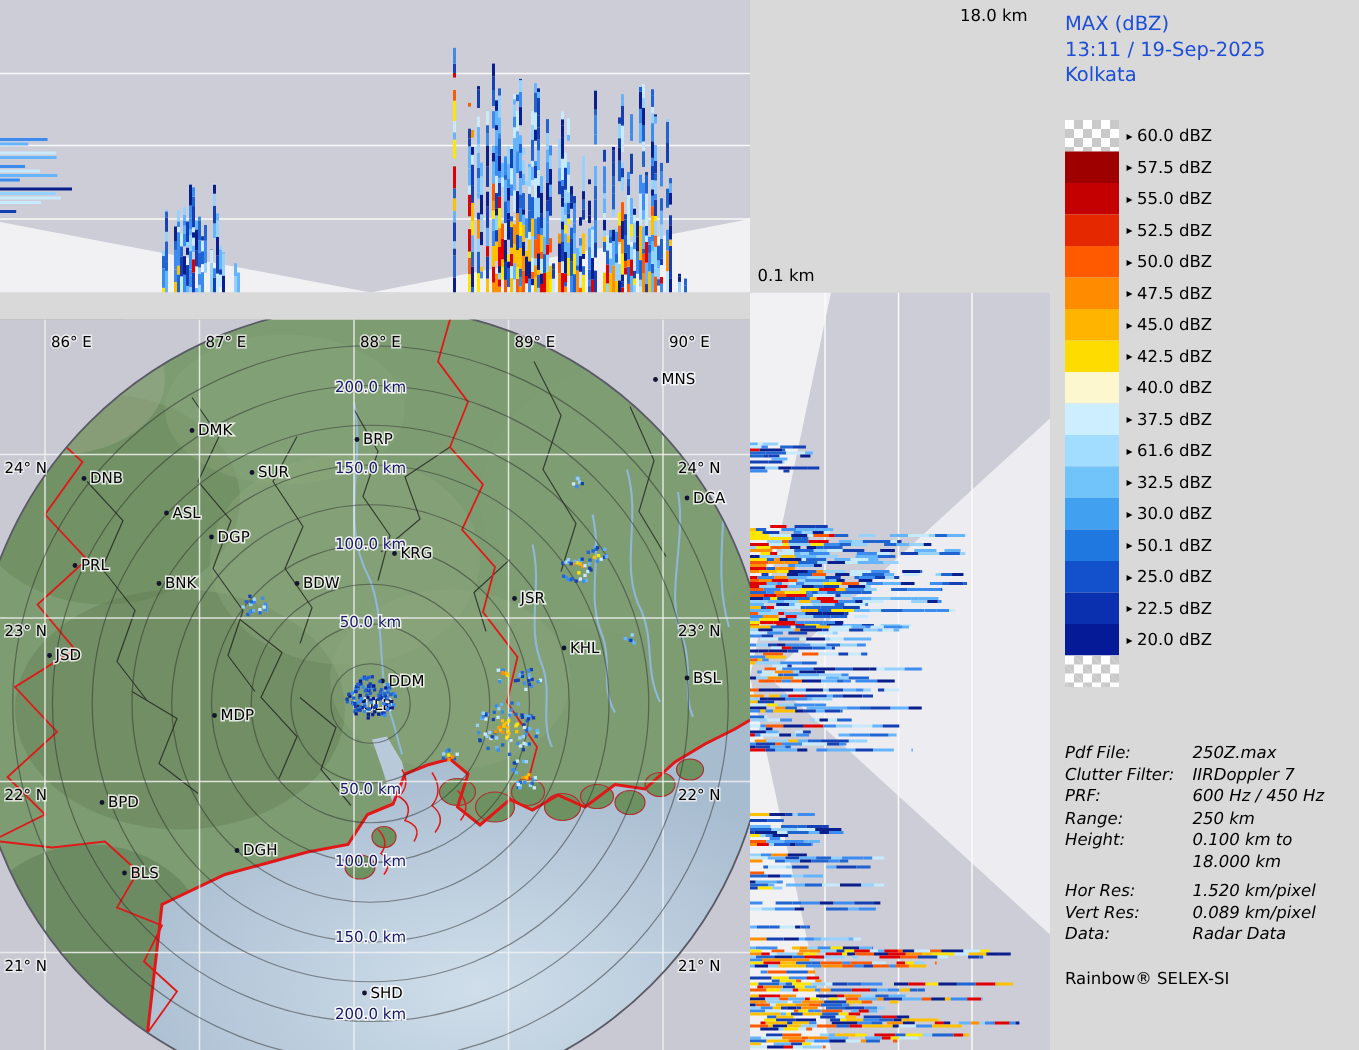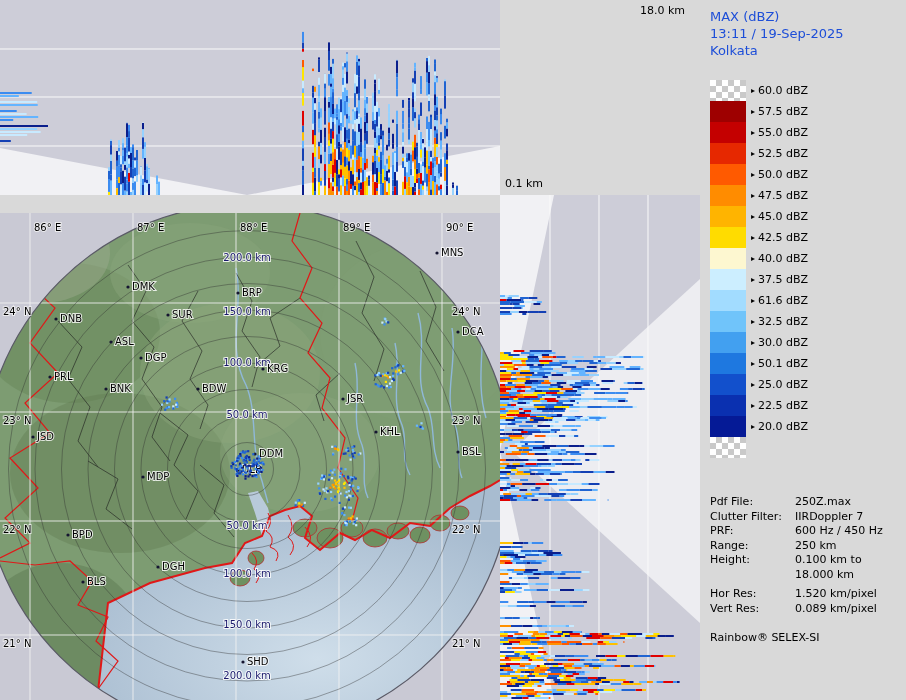--- a/index.html
+++ b/index.html
@@ -16,21 +16,21 @@
   .lg-title{width:186px;font-size:13px;line-height:17px;color:#1d4ed8;white-space:nowrap;}
   #legend-entries{margin-top:21px;width:190px;}
   .legend-row{display:flex;align-items:center;height:21px;}
   .swatch{width:36px;height:21px;flex:0 0 36px;}
   .checker{background-color:#fff;
     background-image:linear-gradient(45deg,#c9c9c9 25%,transparent 25%,transparent 75%,#c9c9c9 75%,#c9c9c9),
                      linear-gradient(45deg,#c9c9c9 25%,transparent 25%,transparent 75%,#c9c9c9 75%,#c9c9c9);
     background-position:0 0,6px 6px;background-size:12px 12px;}
   .legend-label{font-size:11px;color:#000;margin-left:5px;white-space:nowrap;display:flex;align-items:center;gap:3px;}
   .arrow{font-size:8px;line-height:1;}
-  #legend-info{margin-top:37px;font-size:11px;line-height:14.5px;color:#000;width:192px;}
+  #legend-info{margin-top:37px;font-size:11px;line-height:14.5px;color:#000;width:192px;font-style:italic;}
   .info-row{display:grid;grid-template-columns:85px 1fr;}
   .spacer{height:5px;}
   .lg-brand{font-size:11px;margin-top:15px;color:#000;white-space:nowrap;}
   svg{display:block;}
   .geo{font-family:"DejaVu Sans",sans-serif;font-size:10px;fill:#000;
        paint-order:stroke;stroke:rgba(245,245,245,0.75);stroke-width:2px;}
   .city{font-family:"DejaVu Sans",sans-serif;font-size:10px;fill:#000;
         paint-order:stroke;stroke:rgba(255,255,255,0.8);stroke-width:2px;}
   .ringlab{font-family:"DejaVu Sans",sans-serif;font-size:10px;fill:#18186a;
         paint-order:stroke;stroke:rgba(255,255,255,0.85);stroke-width:2px;}
@@ -2480,17 +2480,21 @@
         </div>
         <div class="spacer"></div>
         <div class="info-row">
           <span>Hor Res:</span>
           <span>1.520 km/pixel</span>
         </div>
         <div class="info-row">
           <span>Vert Res:</span>
           <span>0.089 km/pixel</span>
         </div>
+        <div class="info-row">
+          <span>Data:</span>
+          <span>Radar Data</span>
+        </div>
       </div>
     <div class="lg-brand">Rainbow® SELEX-SI</div>
   </div>
 
 </div>
 
 </body></html>

